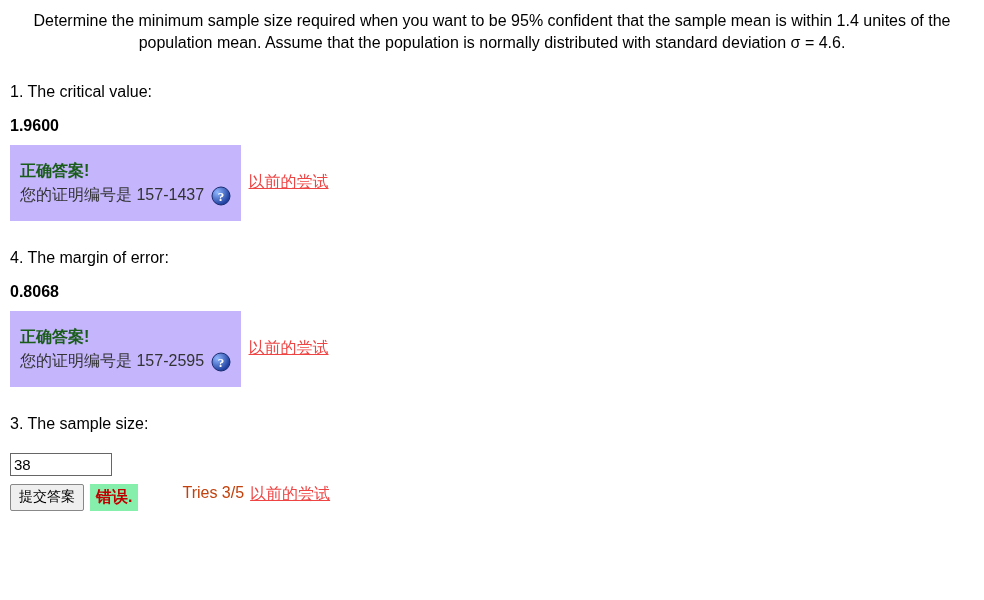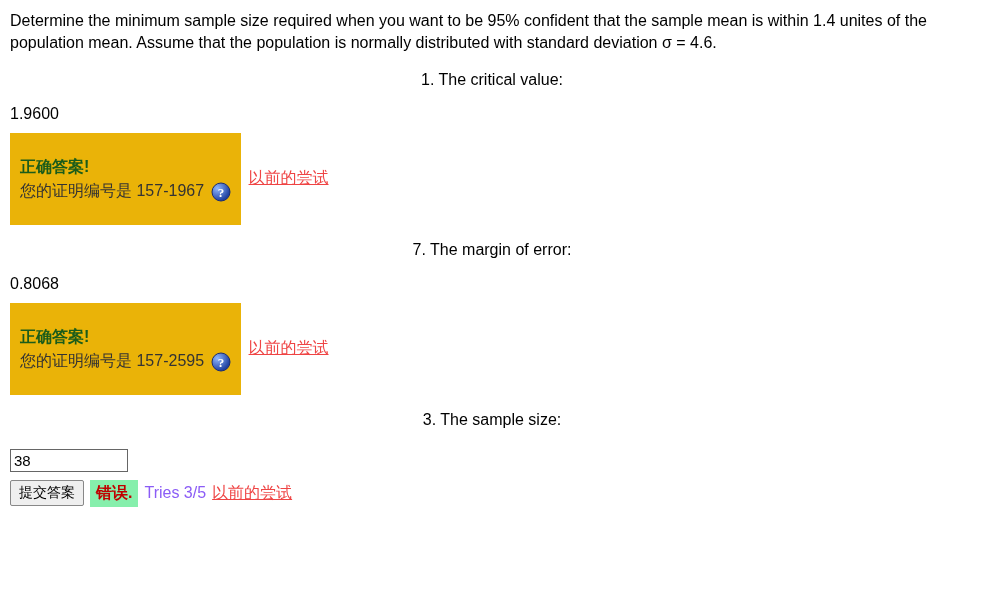--- a/index.html
+++ b/index.html
@@ -10,34 +10,34 @@
       font-size: 16px;
       color: #000;
       margin: 0;
       padding: 10px;
       width: 984px;
       background: #fff;
     }
     .problem-statement {
       line-height: 1.4;
       margin-bottom: 0;
+      text-align: center;
     }
     .question-label {
-      margin-top: 16px;
+      margin-top: 28px;
       margin-bottom: 16px;
-      text-align: center;
     }
     .answer-value {
-      font-weight: normal;
+      font-weight: bold;
       margin-bottom: 10px;
     }
     .correct-box {
       display: inline-block;
-      background-color: #eab308;
-      padding: 22px 10px;
+      background-color: #c4b5fd;
+      padding: 14px 10px;
       vertical-align: middle;
       line-height: 1.5;
     }
     .correct-box .correct-title {
       font-weight: bold;
       color: #1a5c1a;
     }
     .correct-box .receipt-line {
       color: #333;
     }
@@ -56,85 +56,85 @@
     }
     .prev-link {
       color: #ef4444;
       text-decoration: underline;
       cursor: pointer;
     }
     .answer-input {
       font-family: Arial, sans-serif;
       font-size: 15px;
       padding: 2px 3px;
-      width: 118px;
+      width: 102px;
       border: 1px solid #666;
       background: #fff;
       margin-top: 4px;
       margin-bottom: 8px;
     }
     .submit-row {
       display: flex;
-      align-items: center;
       gap: 6px;
     }
     .submit-btn {
       font-family: Arial, sans-serif;
       font-size: 14px;
       padding: 3px 8px;
       background: #efefef;
       border: 1px solid #888;
       border-radius: 2px;
       cursor: pointer;
     }
     .error-box {
       display: inline-block;
       background-color: #86efac;
       color: #c00000;
       padding: 3px 6px;
       font-weight: bold;
     }
     .tries-text {
-      color: #8b5cf6;
+      color: #c2410c;
+      margin-left: 38px;
     }
   </style>
 </head>
 <body>
 
 
 
 <div class="problem-statement">Determine the minimum sample size required when you want to be 95% confident that the sample mean is within 1.4 unites of the population mean. Assume that the population is normally distributed with standard deviation σ = 4.6.</div>
 
 
 <div class="question-label">1. The critical value:</div>
 <div class="answer-value">1.9600</div>
 <div class="feedback-row">
   <div class="correct-box">
     <div class="correct-title">正确答案!</div>
     <div class="receipt-line">
-      <span>您的证明编号是 </span><span>157-1967</span>
+      <span>您的证明编号是 </span><span>157-1437</span>
       <span class="help-icon">
         <svg viewBox="0 0 20 20" width="20" height="20">
           <defs>
             <radialGradient id="g1" cx="30%" cy="30%" r="70%">
               <stop offset="0%" stop-color="#8fb8ff"></stop>
               <stop offset="100%" stop-color="#2040a0"></stop>
             </radialGradient>
           </defs>
           <circle cx="10" cy="10" r="9" fill="url(#g1)" stroke="#1a2d70" stroke-width="1"></circle>
           <text x="10" y="15" text-anchor="middle" font-family="Georgia" font-size="13" font-weight="bold" fill="#fff">?</text>
         </svg>
       </span>
     </div>
   </div>
   <a class="prev-link">以前的尝试</a>
 </div>
 
 
-<div class="question-label">7. The margin of error:</div>
+<div class="question-label">4. The margin of error:</div>
 <div class="answer-value">0.8068</div>
 <div class="feedback-row">
   <div class="correct-box">
     <div class="correct-title">正确答案!</div>
     <div class="receipt-line">
       <span>您的证明编号是 </span><span>157-2595</span>
       <span class="help-icon">
         <svg viewBox="0 0 20 20" width="20" height="20">
           <defs>
             <radialGradient id="g2" cx="30%" cy="30%" r="70%">

